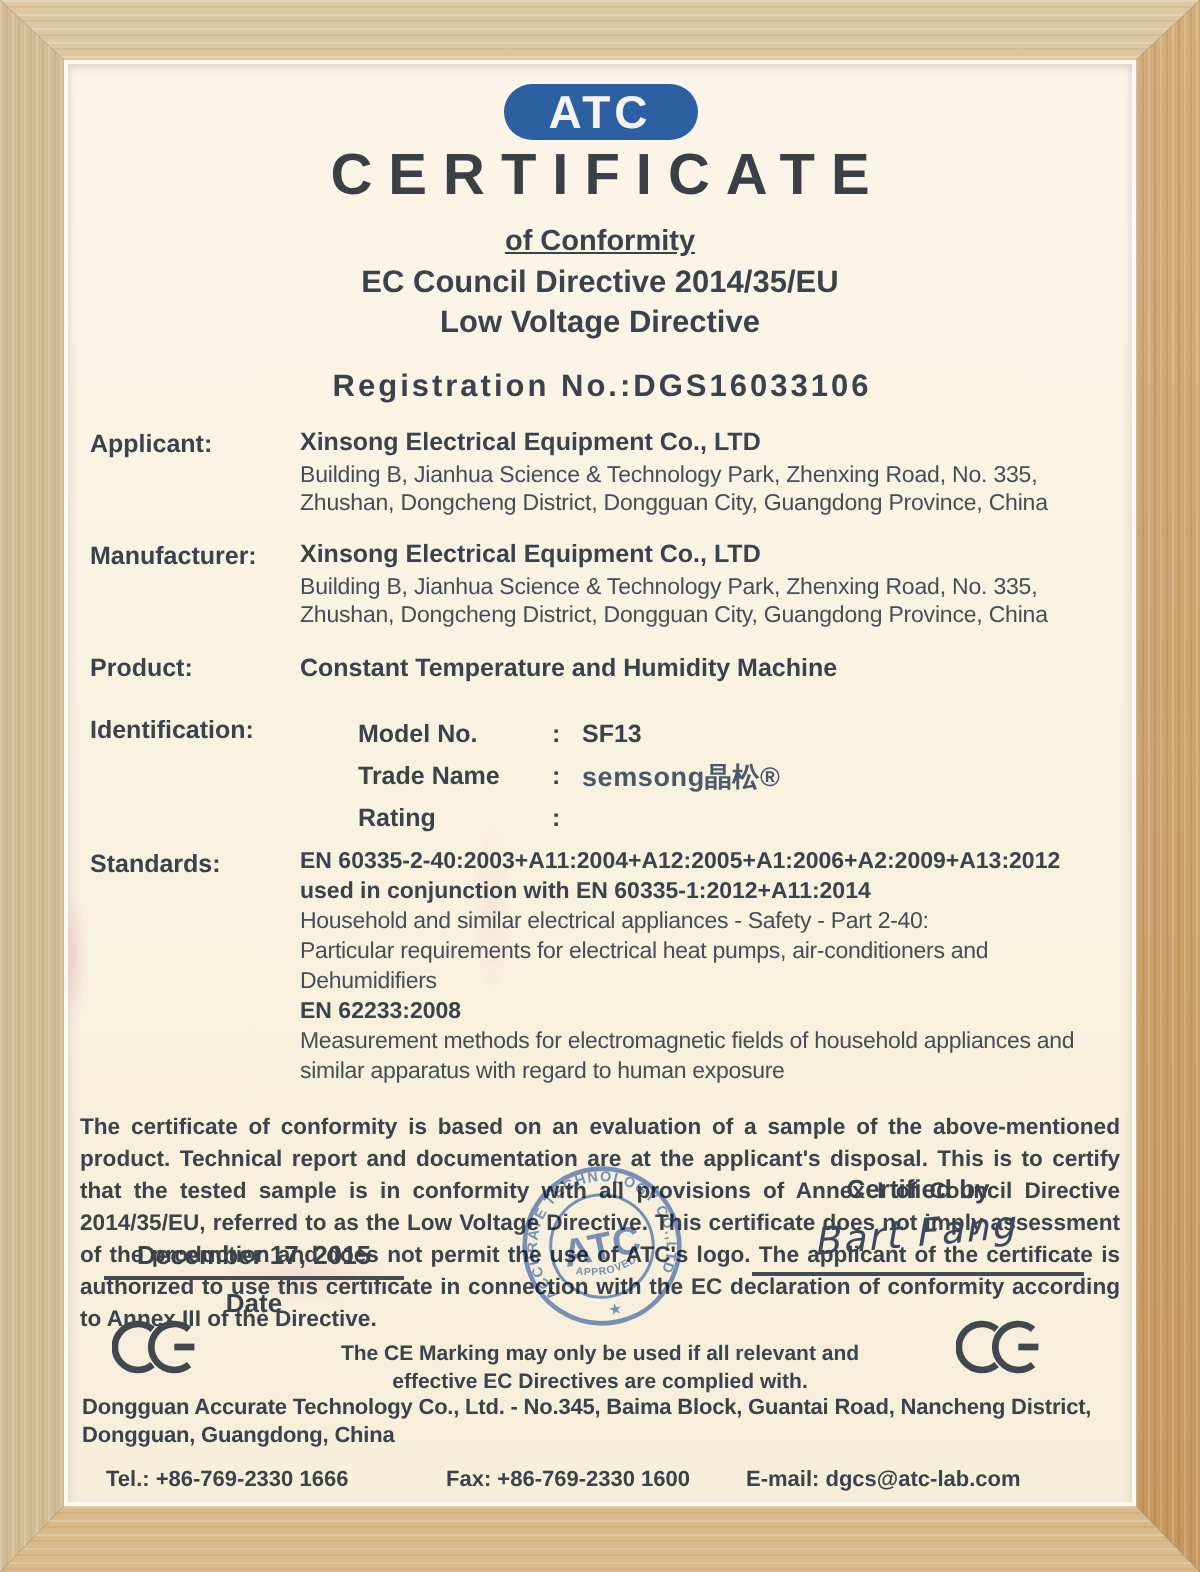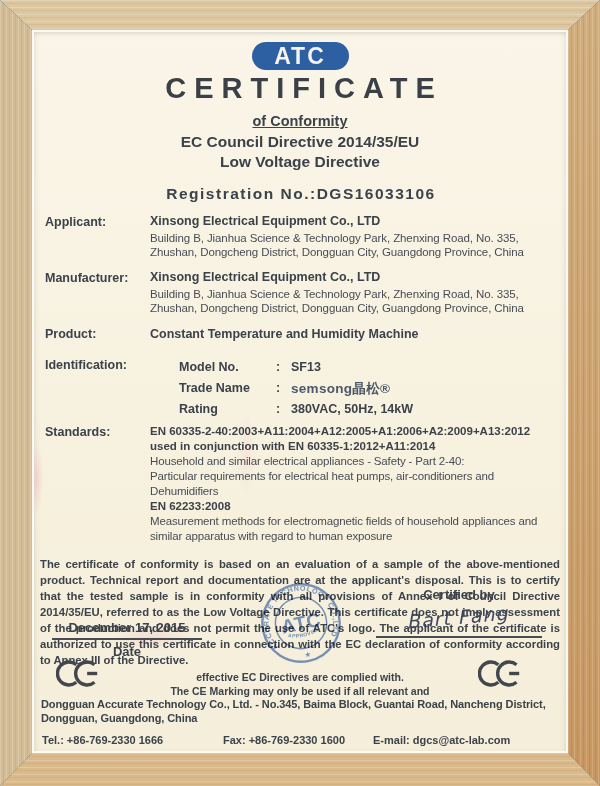--- a/index.html
+++ b/index.html
@@ -75,21 +75,21 @@
     font-size:19px;letter-spacing:1px;color:#3e475e;transform:rotate(-5deg) skewX(-4deg);}
   .sig-line{border-bottom:2px solid #474c52;}
   .ce-mark{position:absolute;width:46px;height:31px;}
   .ce-left{left:24px;top:628px;}
   .ce-right{left:446px;top:628px;}
   .ce-note{position:absolute;left:118px;right:118px;top:640px;text-align:center;
     font-size:10.5px;font-weight:bold;line-height:1.35;color:#3d434b;}
   .company{position:absolute;left:9px;top:667px;width:524px;font-size:11px;font-weight:bold;
     line-height:1.3;letter-spacing:-.1px;}
   .contacts{position:absolute;left:9px;top:704px;right:9px;height:14px;font-size:11px;font-weight:bold;}
-  .contact-tel{position:absolute;left:1px;text-align:right;}
+  .contact-tel{position:absolute;left:12px;text-align:right;}
   .contact-fax{position:absolute;left:182px;}
   .contact-email{position:absolute;left:332px;}
 </style>
 </head>
 <body>
 
 <div class="scene">
   <div class="frame-piece frame-top"></div>
   <div class="frame-piece frame-left"></div>
   <div class="frame-piece frame-right"></div>
@@ -142,21 +142,20 @@
             <span class="id-val">SF13</span>
           </div>
           <div class="id-row">
             <span class="id-name">Trade Name</span>
             <span class="id-colon">:</span>
             <span class="id-val trade-logo">semsong晶松®</span>
           </div>
           <div class="id-row">
             <span class="id-name">Rating</span>
             <span class="id-colon">:</span>
-            <span class="id-val">380VAC, 50Hz, 14kW</span>
           </div>
         </div>
       </div>
 
       <div class="row">
         <div class="row-label">Standards:</div>
         <div class="row-value">
           <div class="std-line std-bold">EN 60335-2-40:2003+A11:2004+A12:2005+A1:2006+A2:2009+A13:2012 used in conjunction with EN 60335-1:2012+A11:2014</div>
           <div class="std-line">Household and similar electrical appliances - Safety - Part 2-40:</div>
           <div class="std-line">Particular requirements for electrical heat pumps, air-conditioners and Dehumidifiers</div>
@@ -201,22 +200,22 @@
       <path d="M 80.4,13.6 A 24,24 0 1 0 80.4,50.4" fill="none" stroke="#42474d" stroke-width="7"></path>
       <path d="M 65,32 H 86" fill="none" stroke="#42474d" stroke-width="7"></path>
     </svg>
     <svg class="ce-mark ce-right" viewBox="0 0 96 64">
       <path d="M 42.4,13.6 A 24,24 0 1 0 42.4,50.4" fill="none" stroke="#42474d" stroke-width="7"></path>
       <path d="M 80.4,13.6 A 24,24 0 1 0 80.4,50.4" fill="none" stroke="#42474d" stroke-width="7"></path>
       <path d="M 65,32 H 86" fill="none" stroke="#42474d" stroke-width="7"></path>
     </svg>
 
     <div class="ce-note">
+      <div>The CE Marking may only be used if all relevant and</div>
       <div>effective EC Directives are complied with.</div>
-      <div>The CE Marking may only be used if all relevant and</div>
     </div>
 
     <div class="company">Dongguan Accurate Technology Co., Ltd. - No.345, Baima Block, Guantai Road, Nancheng District, Dongguan, Guangdong, China</div>
     <div class="contacts">
       <span class="contact-tel">Tel.: +86-769-2330 1666</span>
       <span class="contact-fax">Fax: +86-769-2330 1600</span>
       <span class="contact-email">E-mail: dgcs@atc-lab.com</span>
     </div>
 
   </div>

